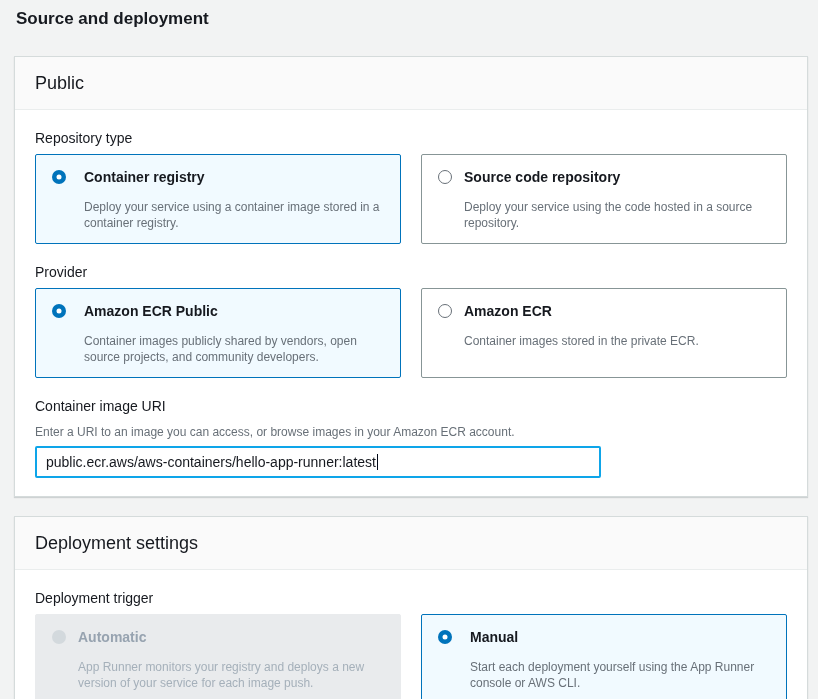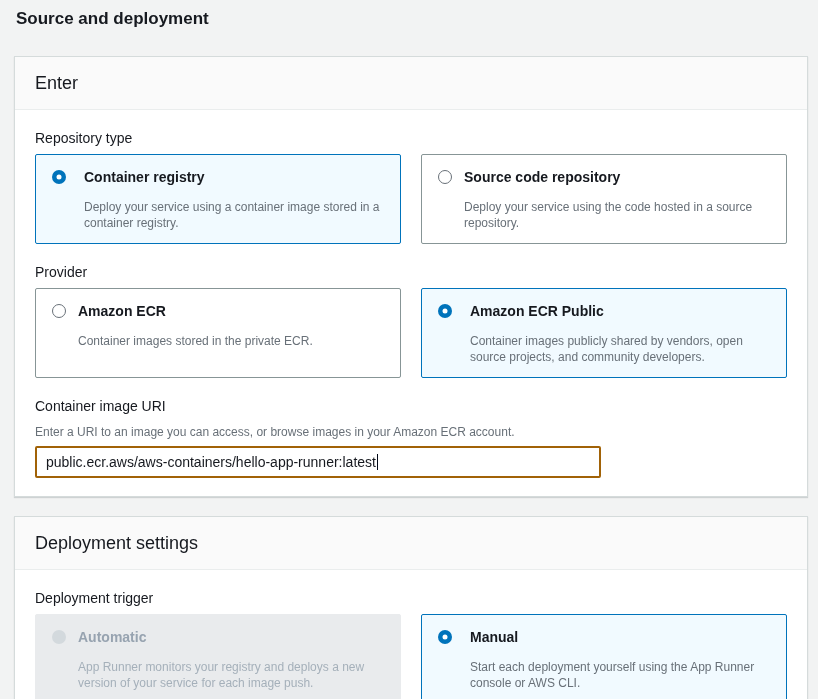--- a/index.html
+++ b/index.html
@@ -57,39 +57,39 @@
   .radio.checked::after {
     content: ""; position: absolute; left: 50%; top: 50%;
     width: 5px; height: 5px; border-radius: 50%; background: #fff;
     transform: translate(-50%,-50%);
   }
   .radio.unchecked { background: #fff; border: 1px solid #687078; }
   .radio.off { background: #d3d9dd; }
   .text-input {
     display: inline-flex; align-items: center;
     width: 566px; height: 32px;
-    border: 2px solid #a16207; border-radius: 2px;
+    border: 2px solid #0ea5e9; border-radius: 2px;
     background: #fff; padding: 0 9px;
     font-size: 14px; color: #16191f; white-space: nowrap; overflow: hidden;
   }
   .caret { flex: none; width: 1px; height: 16px; background: #000716; margin-left: 1px; }
   .card-footer {
     border-top: 1px solid #eaeded;
     background: #fafafa;
     height: 10px;
   }
 </style>
 </head>
 <body>
 
 <h1 class="page-title">Source and deployment</h1>
 
 <section class="card card-source">
   <div class="card-header">
-    <h2>Enter</h2>
+    <h2>Public</h2>
   </div>
   <div class="card-body">
 
     <div class="form-group">
       <div class="field-label">Repository type</div>
       <div class="tiles">
         <div class="tile selected">
           <span class="radio checked"></span>
           <span>
             <div class="tile-label">Container registry</div>
@@ -102,32 +102,32 @@
             <div class="tile-label">Source code repository</div>
             <div class="tile-desc">Deploy your service using the code hosted in a source repository.</div>
           </span>
         </div>
       </div>
     </div>
 
     <div class="form-group">
       <div class="field-label">Provider</div>
       <div class="tiles">
+        <div class="tile selected">
+          <span class="radio checked"></span>
+          <span>
+            <div class="tile-label">Amazon ECR Public</div>
+            <div class="tile-desc">Container images publicly shared by vendors, open source projects, and community developers.</div>
+          </span>
+        </div>
         <div class="tile">
           <span class="radio unchecked"></span>
           <span>
             <div class="tile-label">Amazon ECR</div>
             <div class="tile-desc">Container images stored in the private ECR.</div>
-          </span>
-        </div>
-        <div class="tile selected">
-          <span class="radio checked"></span>
-          <span>
-            <div class="tile-label">Amazon ECR Public</div>
-            <div class="tile-desc">Container images publicly shared by vendors, open source projects, and community developers.</div>
           </span>
         </div>
       </div>
     </div>
 
     <div class="form-group">
       <div class="field-label tight">Container image URI</div>
       <div class="helper-text">Enter a URI to an image you can access, or browse images in your Amazon ECR account.</div>
       <div class="text-input">
         <span>public.ecr.aws/aws-containers/hello-app-runner:latest</span>

